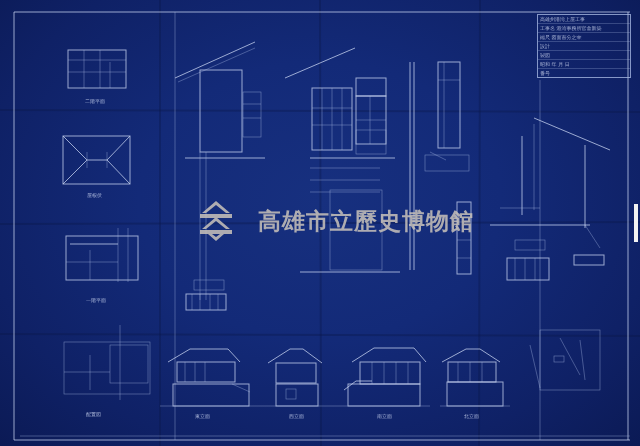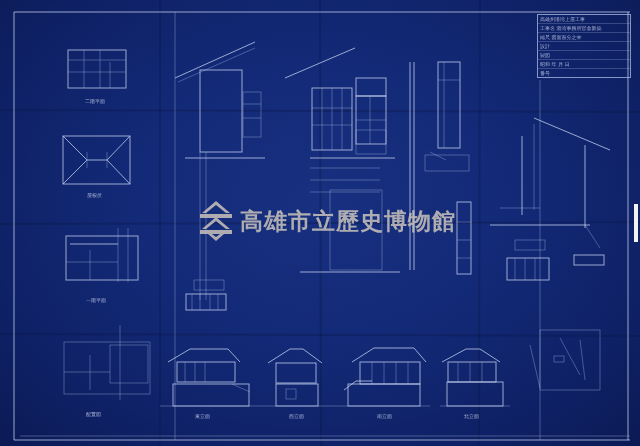--- a/index.html
+++ b/index.html
@@ -3,21 +3,21 @@
 <meta charset="utf-8">
 <style>
   html,body{margin:0;padding:0;background:#0d1b5e;}
   #stage{position:relative;width:640px;height:446px;overflow:hidden;
     background:radial-gradient(ellipse at 50% 45%,#17307f 0%,#132a78 40%,#0f2166 75%,#0b1a55 100%);
     font-family:"DejaVu Sans",sans-serif;}
   svg.draw{position:absolute;left:0;top:0;}
   .ln{stroke:#c9d6f2;fill:none;stroke-width:1;opacity:.75}
   .lt{stroke:#aebfe8;fill:none;stroke-width:.6;opacity:.6}
   .fold{stroke:#0a1748;stroke-width:2;opacity:.35}
-  #watermark{position:absolute;left:196px;top:199px;display:flex;align-items:center;gap:4px;opacity:.85}
+  #watermark{position:absolute;left:196px;top:199px;display:flex;align-items:center;gap:22px;opacity:.85}
   #wm-logo{width:40px;height:44px}
   #wm-text-cn{color:#c9c3bb;font-size:23px;font-weight:bold;letter-spacing:1px;line-height:26px;font-family:"DejaVu Sans",sans-serif}
   #wm-text-en{color:#c9c3bb;font-size:11.5px;letter-spacing:.3px;line-height:14px;font-family:"Liberation Sans",sans-serif}
   #title-block{position:absolute;left:537px;top:14px;width:92px;height:62px;border:1px solid #aebfe8;opacity:.75}
   .tb-row{font-size:5px;color:#d6def5;line-height:8px;padding-left:2px;white-space:nowrap;overflow:hidden;border-bottom:1px solid rgba(174,191,232,.35)}
   .lbl{position:absolute;font-size:5px;color:#cfd9f3;opacity:.8;white-space:nowrap}
   #edge-mark{position:absolute;left:634px;top:204px;width:4px;height:38px;background:#f3f3f3}
 </style>
 </head>
 <body>

